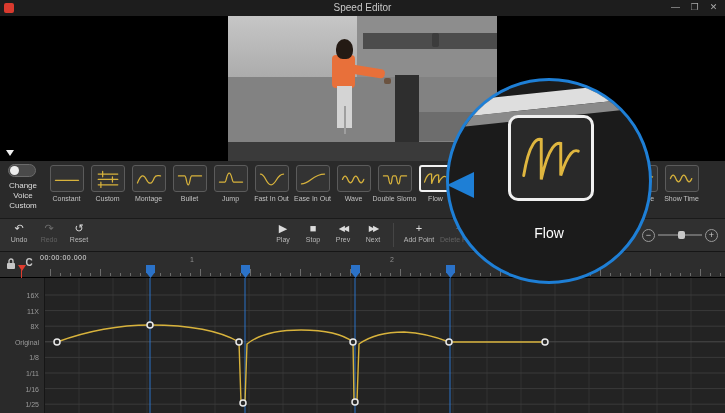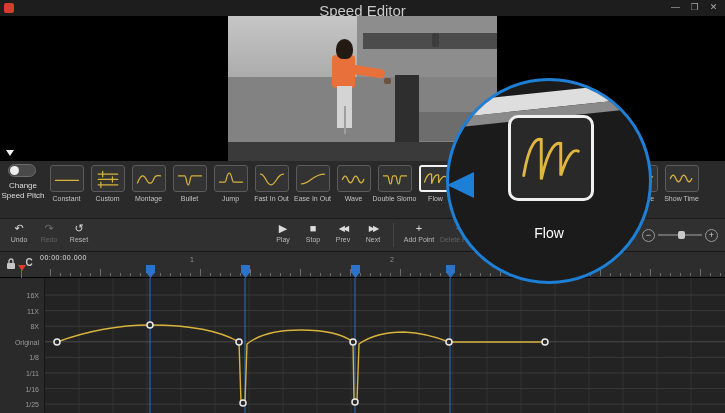--- a/index.html
+++ b/index.html
@@ -5,21 +5,21 @@
   html,body{margin:0;padding:0;}
   body{
     width:725px;height:413px;position:relative;overflow:hidden;
     background:#2a2a2a;color:#ccc;
     font-family:"Liberation Sans", sans-serif;
     -webkit-font-smoothing:antialiased;
   }
   
   .titlebar{position:absolute;top:0;left:0;width:725px;height:16px;background:#1d1d1d;z-index:5;}
   .app-icon{position:absolute;left:4px;top:3px;width:10px;height:10px;background:#d93a2e;border-radius:2px;}
-  .title{position:absolute;left:0;top:2px;width:100%;text-align:center;font-size:15px;color:#c8c8c8;}
+  .title{position:absolute;left:0;top:2px;width:100%;text-align:center;font-size:10px;color:#c8c8c8;}
   .win-controls{position:absolute;right:2px;top:0;display:flex;}
   .win-btn{width:19px;height:16px;text-align:center;line-height:15px;font-size:9px;color:#aaa;cursor:default;}
   
   .preview-area{position:absolute;top:16px;left:0;width:725px;height:145px;background:#000;}
   .video{position:absolute;left:228px;top:0;width:269px;height:145px;background:#9a9a9a;overflow:hidden;}
   .video .sky{position:absolute;left:0;top:0;width:60%;height:48%;background:linear-gradient(#c6c6c6,#a8a8a8);}
   .video .bldg-right{position:absolute;right:0;top:0;width:52%;height:100%;background:#8d8d8d;}
   .video .win-strip{position:absolute;right:0;top:12%;width:50%;height:11%;background:#4c4c4c;}
   .video .bldg-low{position:absolute;left:0;bottom:0;width:100%;height:58%;background:#828282;}
   .video .steps{position:absolute;right:0;bottom:14%;width:30%;height:20%;background:#6d6d6d;}
@@ -111,21 +111,21 @@
     <div class="hair"></div>
     <div class="pants"></div>
     <div class="pants-split"></div>
   </div>
 </div>
 
 <div class="pitch-arrow"></div>
 <div class="toggle">
   <div class="toggle-knob"></div>
 </div>
-<div class="pitch-label">Change Speed Pitch</div>
+<div class="pitch-label">Change Voice Custom</div>
 
 <div class="presets" id="presets">
     <div class="tile-slot">
       <div class="tile">
         <svg viewBox="0 0 34 27" width="32" height="24">
           <path d="M4,15 H30" fill="none" stroke="#d8b33c" stroke-width="1.4" stroke-linecap="round"></path>
         </svg>
       </div>
       <div class="tile-label">Constant</div>
     </div>

